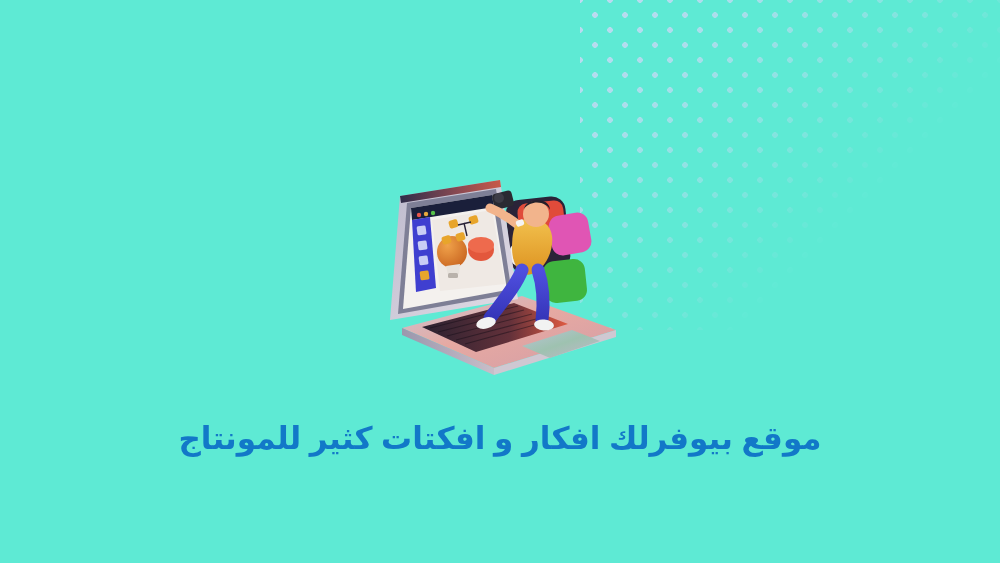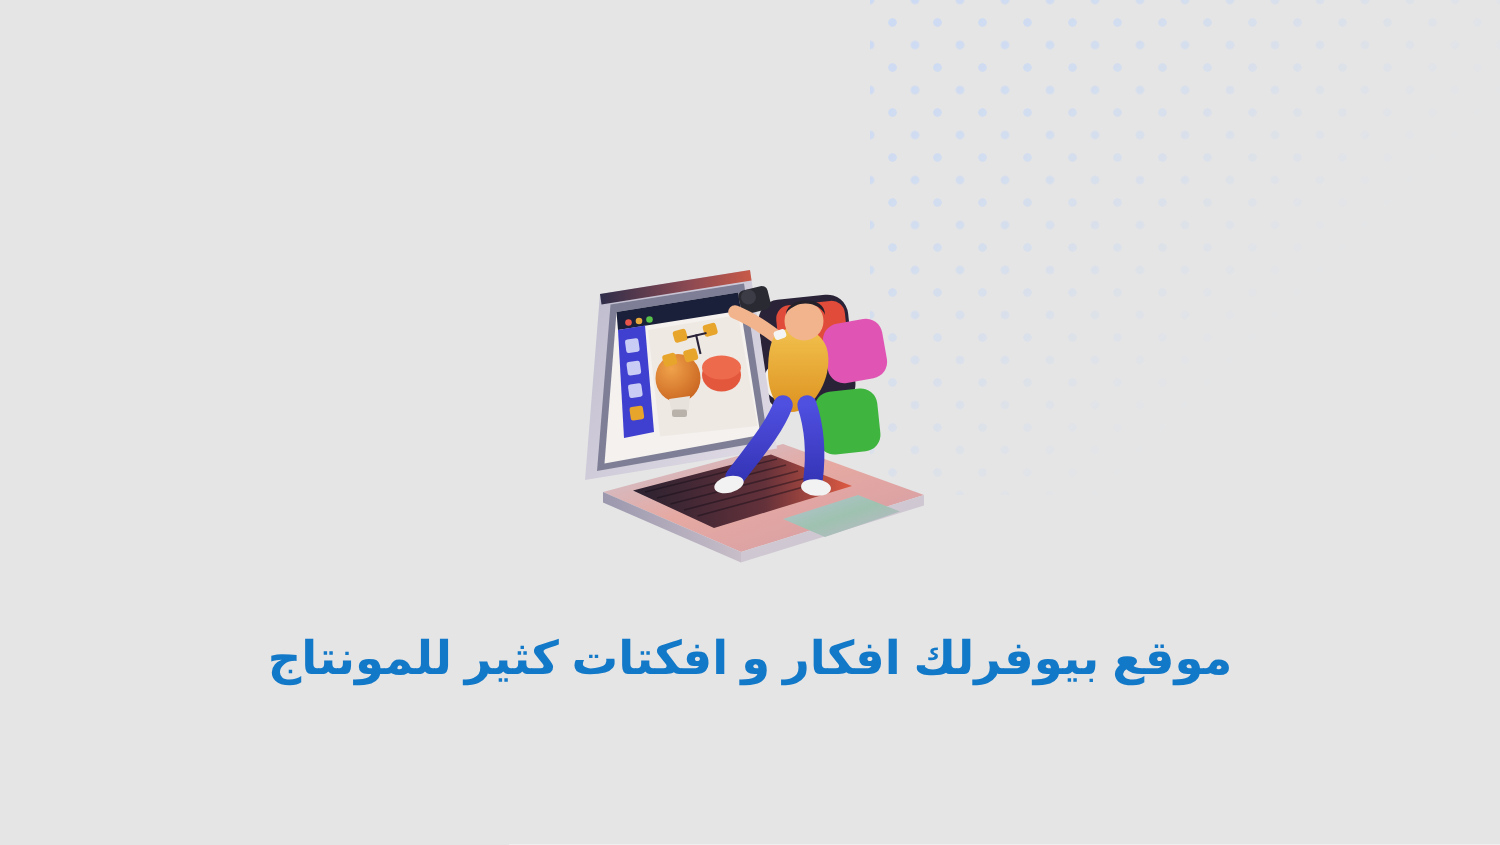--- a/index.html
+++ b/index.html
@@ -9,21 +9,21 @@
     width: 1000px;
     height: 563px;
     overflow: hidden;
     font-family: "Liberation Sans", "DejaVu Sans", sans-serif;
   }
 
   #banner {
     position: relative;
     width: 1000px;
     height: 563px;
-    background: #e5e5e5;
+    background: #5eead4;
     overflow: hidden;
   }
 
   
   .bg-layer {
     position: absolute;
     inset: 0;
     pointer-events: none;
   }
 

